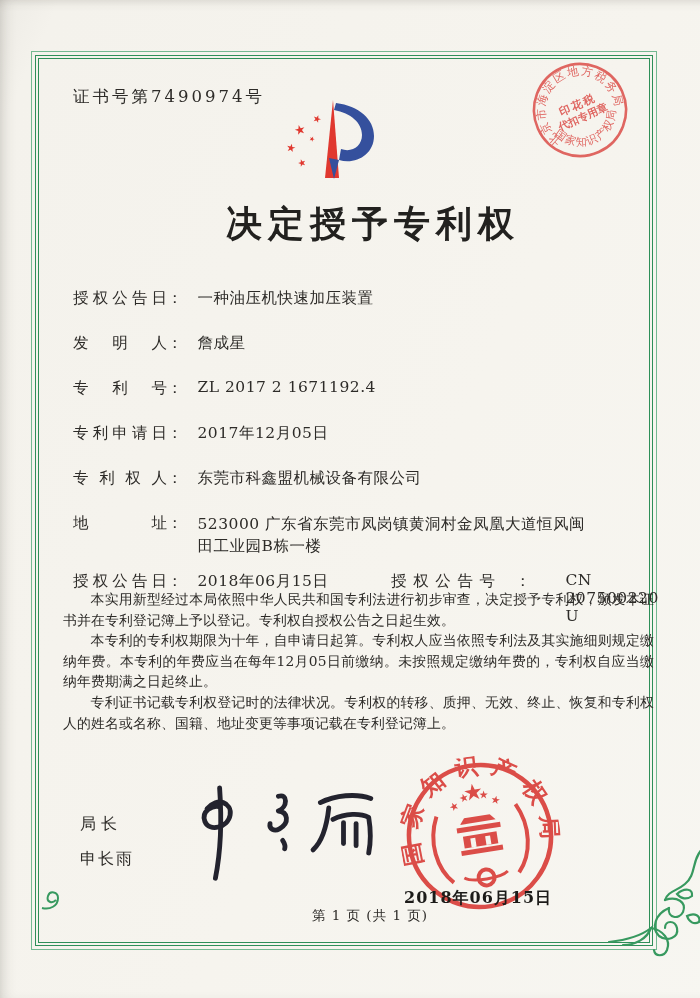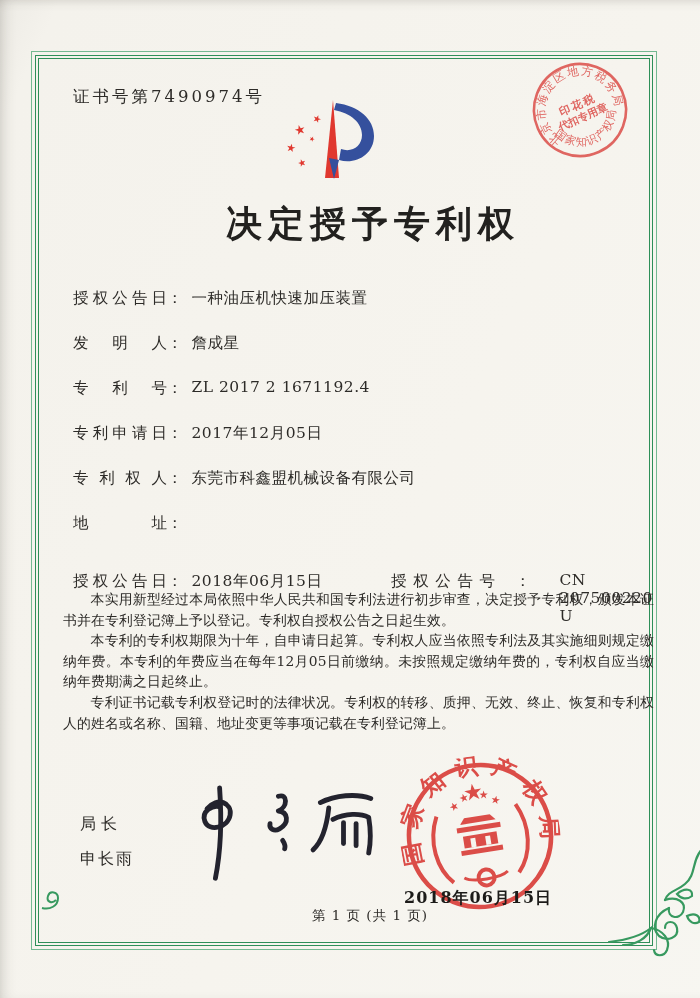--- a/index.html
+++ b/index.html
@@ -15,21 +15,21 @@
   .cert-no{position:absolute;left:73px;top:86px;font-size:16.5px;letter-spacing:3px;}
   .title{position:absolute;left:0;right:0;top:200px;text-align:center;font-size:36px;font-weight:700;letter-spacing:6px;text-indent:6px;color:#22211f;}
   .logo{position:absolute;left:281px;top:99px;width:108px;height:90px;}
   .tax-stamp{position:absolute;left:530px;top:60px;width:100px;height:100px;transform:rotate(-24deg);opacity:.9;}
   
   .fields{position:absolute;left:73px;top:288px;width:574px;font-size:15.5px;}
   .frow{display:flex;align-items:flex-start;height:45px;}
   .frow-addr{height:58px;}
   .flabel{flex:0 0 94px;text-align:justify;text-align-last:justify;}
   .fcolon{flex:0 0 auto;}
-  .fvalue{margin-left:9px;letter-spacing:.5px;}
+  .fvalue{margin-left:15px;letter-spacing:.5px;}
   .frow-addr .fvalue{max-width:400px;line-height:22px;}
   .grant-left{flex:0 0 318px;display:flex;}
   .grant-right{display:flex;gap:20px;}
   .flabel-g{flex:0 0 104px;display:inline-block;text-align:justify;text-align-last:justify;}
   
   .legal{position:absolute;left:63px;top:589px;width:591px;}
   .legal p{margin:0;font-size:13.8px;line-height:20.6px;text-align:justify;text-indent:2em;letter-spacing:.2px;}
   
   .signoff-role{position:absolute;left:80px;top:814px;font-size:16px;letter-spacing:5px;}
   .signoff-name{position:absolute;left:80px;top:849px;font-size:16px;letter-spacing:2px;}
@@ -114,20 +114,21 @@
       <span class="fvalue">2017年12月05日</span>
     </div>
     <div class="frow">
       <span class="flabel">专利权人</span>
         <span class="fcolon">：</span>
       <span class="fvalue">东莞市科鑫盟机械设备有限公司</span>
     </div>
     <div class="frow frow-addr">
       <span class="flabel">地址</span>
         <span class="fcolon">：</span>
+      <span class="fvalue">523000 广东省东莞市凤岗镇黄洞村金凤凰大道恒风闽田工业园B栋一楼</span>
     </div>
     <div class="frow">
       <div class="grant-left">
         <span class="flabel">授权公告日</span>
           <span class="fcolon">：</span>
         <span class="fvalue">2018年06月15日</span>
       </div>
       <div class="grant-right">
         <span class="flabel-g">授权公告号</span>
           <span class="fcolon">：</span>

